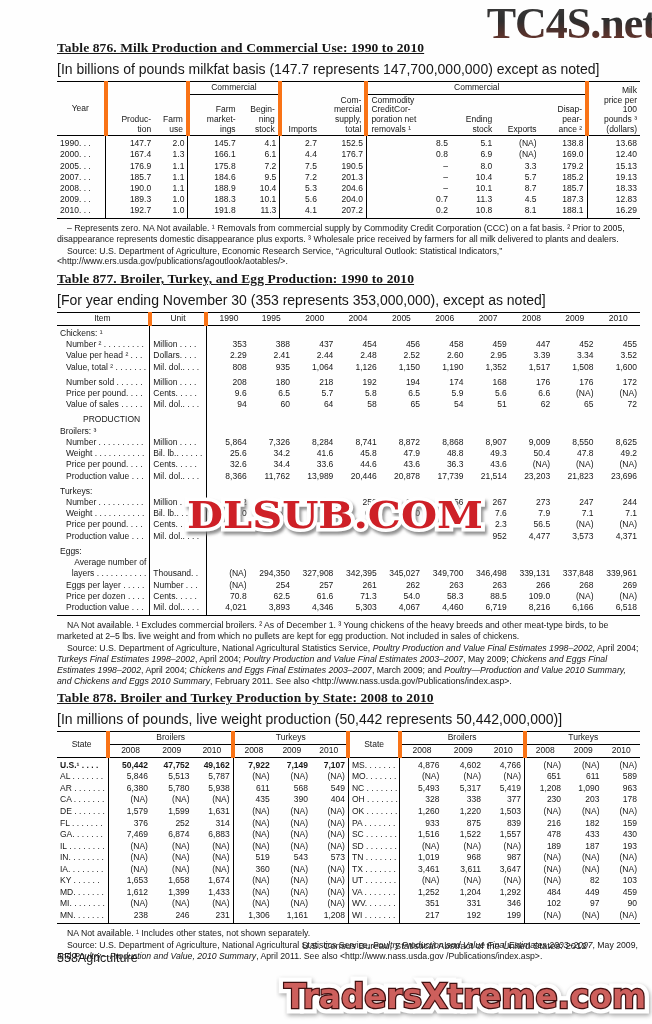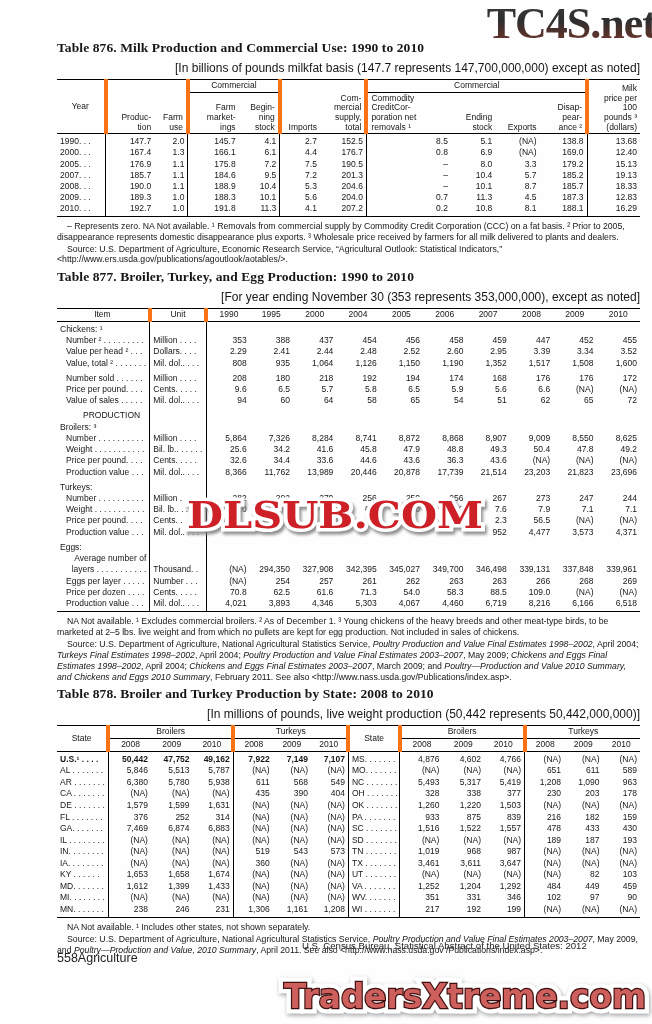--- a/index.html
+++ b/index.html
@@ -4,24 +4,24 @@
 <style>
   * { margin:0; padding:0; box-sizing:border-box; }
   html,body { width:652px; height:1024px; }
   body {
     background:#fefefe; color:#161616; position:relative; overflow:hidden;
     font-family:"Liberation Sans", sans-serif;
   }
   .content { padding:40px 12px 0 57px; position:relative; }
   .ttl {
     font-family:"Liberation Serif", serif; font-weight:700; font-size:13.5px;
-    letter-spacing:.1px; margin-bottom:5px;
+    letter-spacing:.1px; margin-bottom:5px;text-decoration:underline;
   }
   .ttl2 { margin-top:4px; }
-  .bracket { font-size:12px; margin-bottom:4px;text-align:right; }
+  .bracket { font-size:14px; margin-bottom:4px; }
   table { border-collapse:collapse; table-layout:fixed; width:100%;
           border-top:1.5px solid #000; border-bottom:1.5px solid #000; }
   th { font-weight:400; font-size:8.5px; line-height:1.14; padding:1px 3px;
        vertical-align:bottom; text-align:right; white-space:pre-line;
        border-bottom:1px solid #000; }
   td { font-size:8.5px; line-height:1.3; padding:0 3px; text-align:right;
        vertical-align:bottom; white-space:nowrap; overflow:hidden; }
   .thc { text-align:center; } .thl { text-align:left; } .mid { vertical-align:middle; }
   .br { border-right:4px solid #f97316; }
   tbody tr:first-child td { padding-top:2px; }

